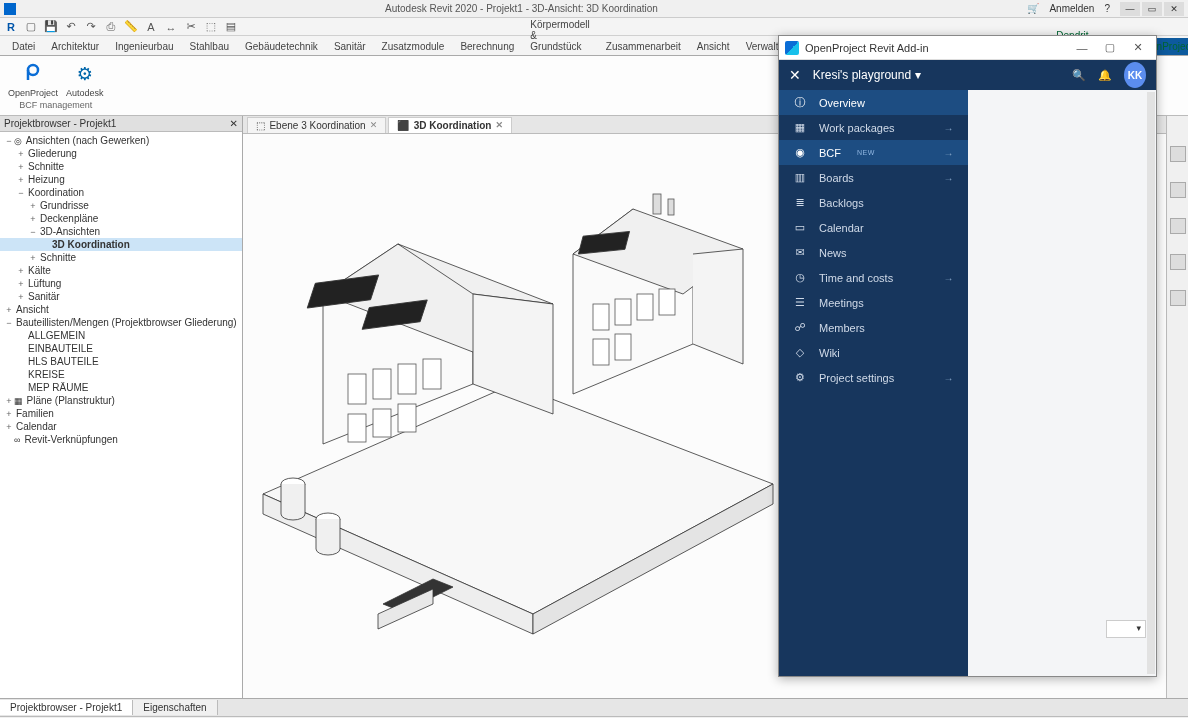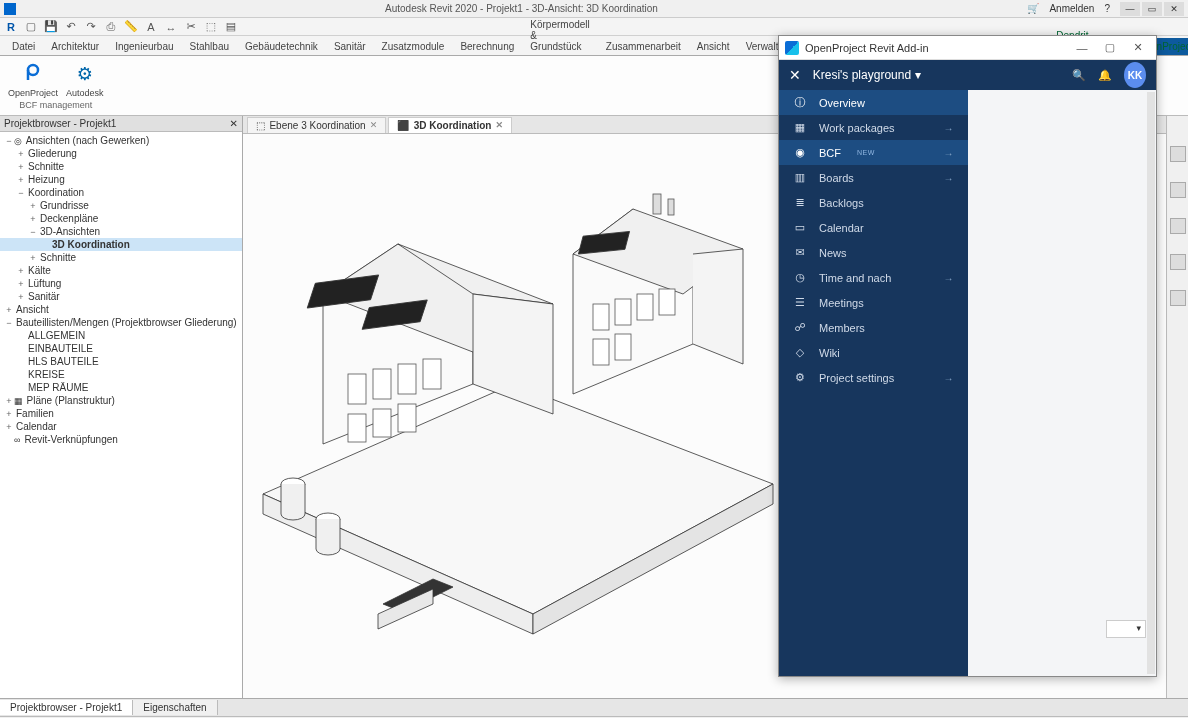--- a/index.html
+++ b/index.html
@@ -427,21 +427,21 @@
         </div>
         <div class="op-menu-item">
           <div class="op-menu-left">
             <span class="op-menu-icon">✉</span>
             <span>News</span>
           </div>
         </div>
         <div class="op-menu-item">
           <div class="op-menu-left">
             <span class="op-menu-icon">◷</span>
-            <span>Time and nach</span>
+            <span>Time and costs</span>
           </div>
           <span class="op-arrow">→</span>
         </div>
         <div class="op-menu-item">
           <div class="op-menu-left">
             <span class="op-menu-icon">☰</span>
             <span>Meetings</span>
           </div>
         </div>
         <div class="op-menu-item">

